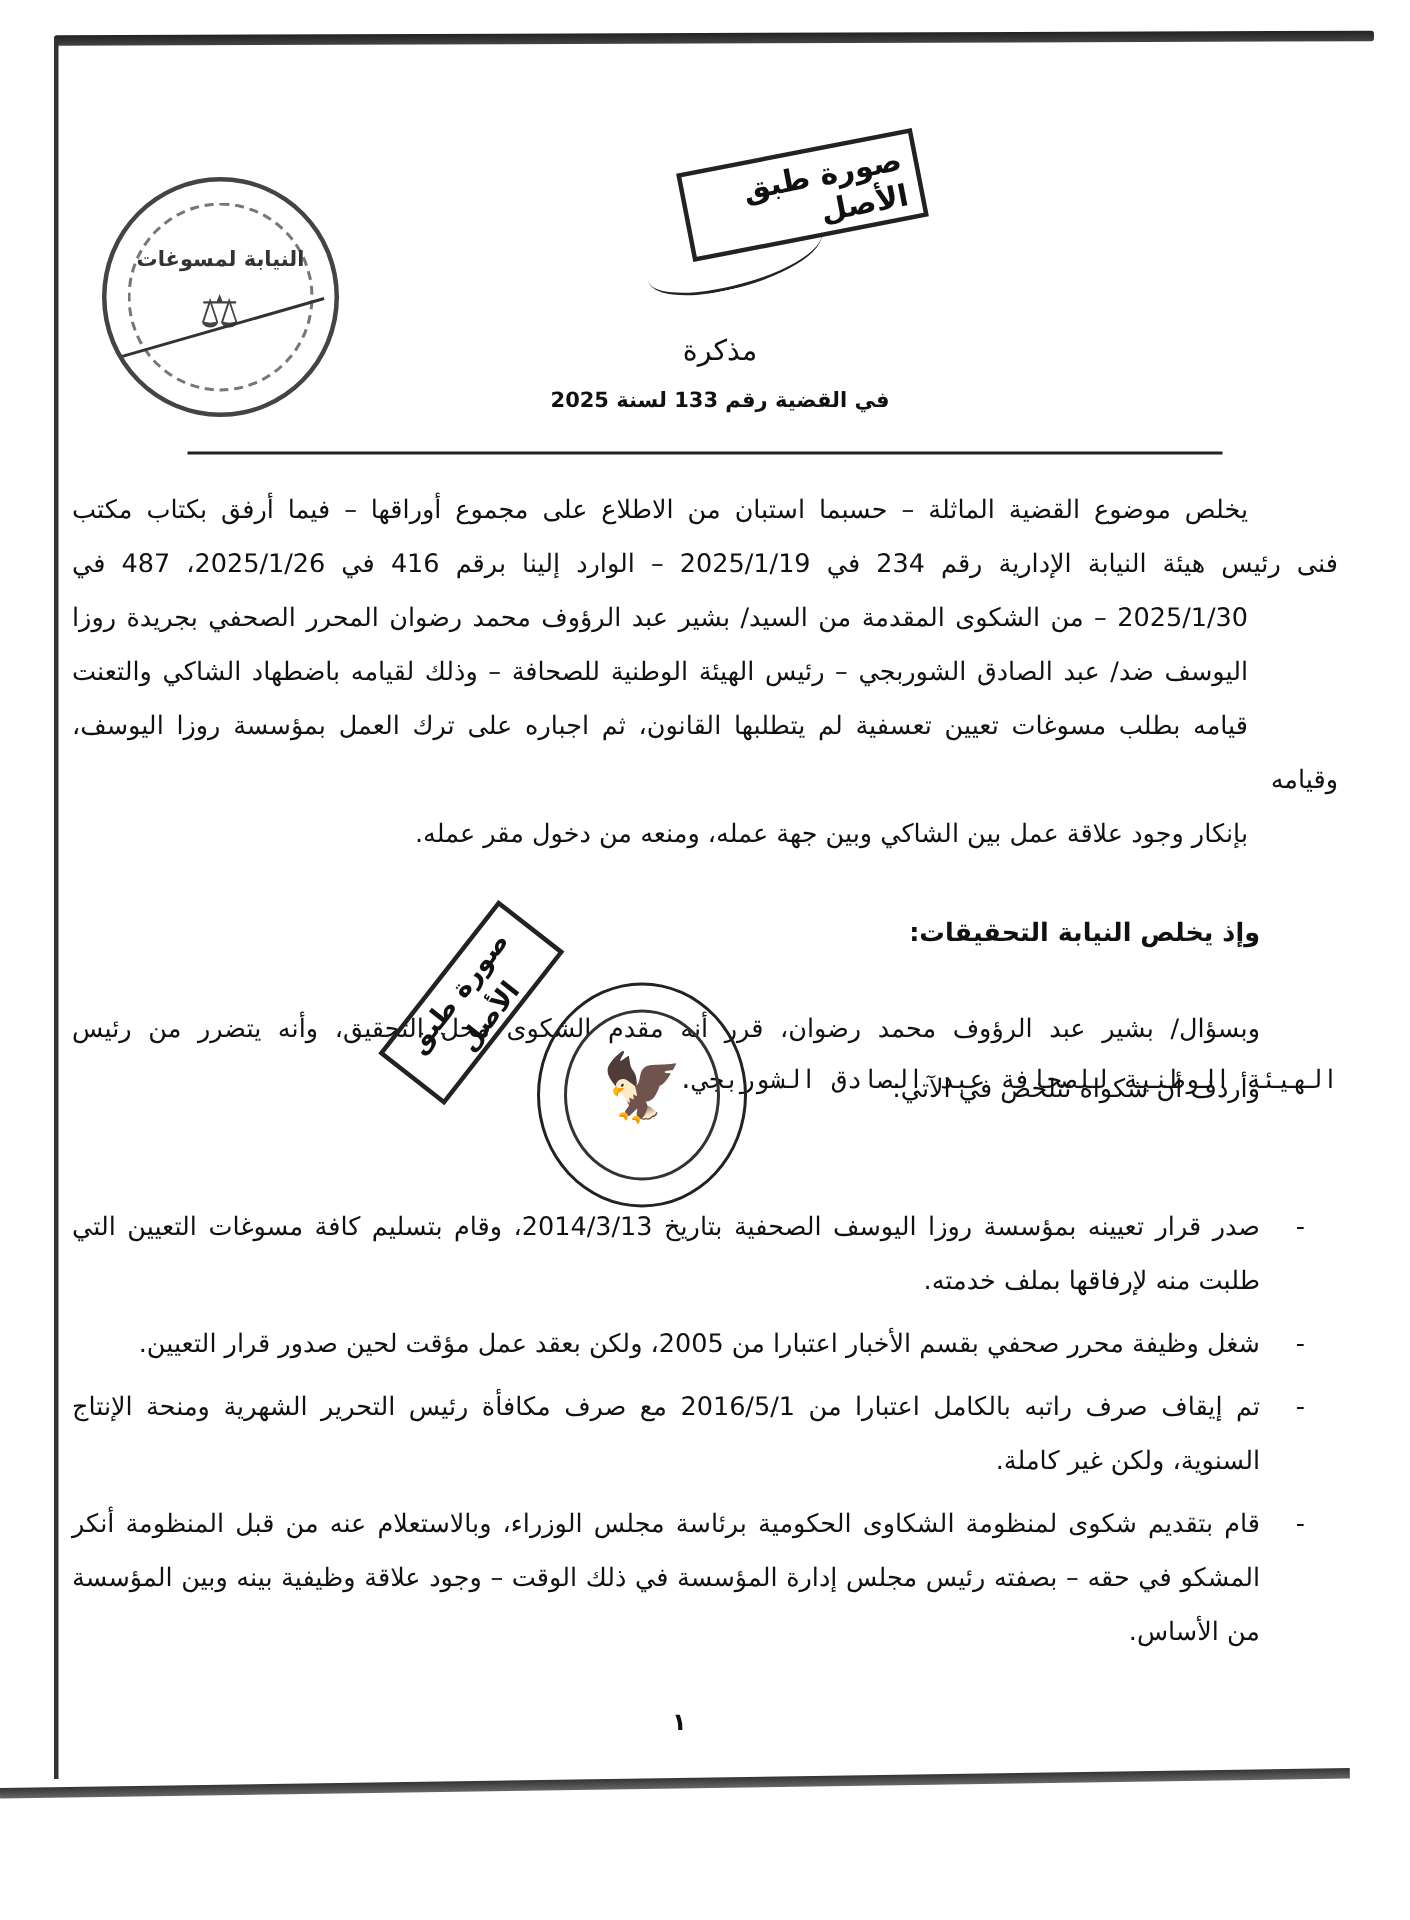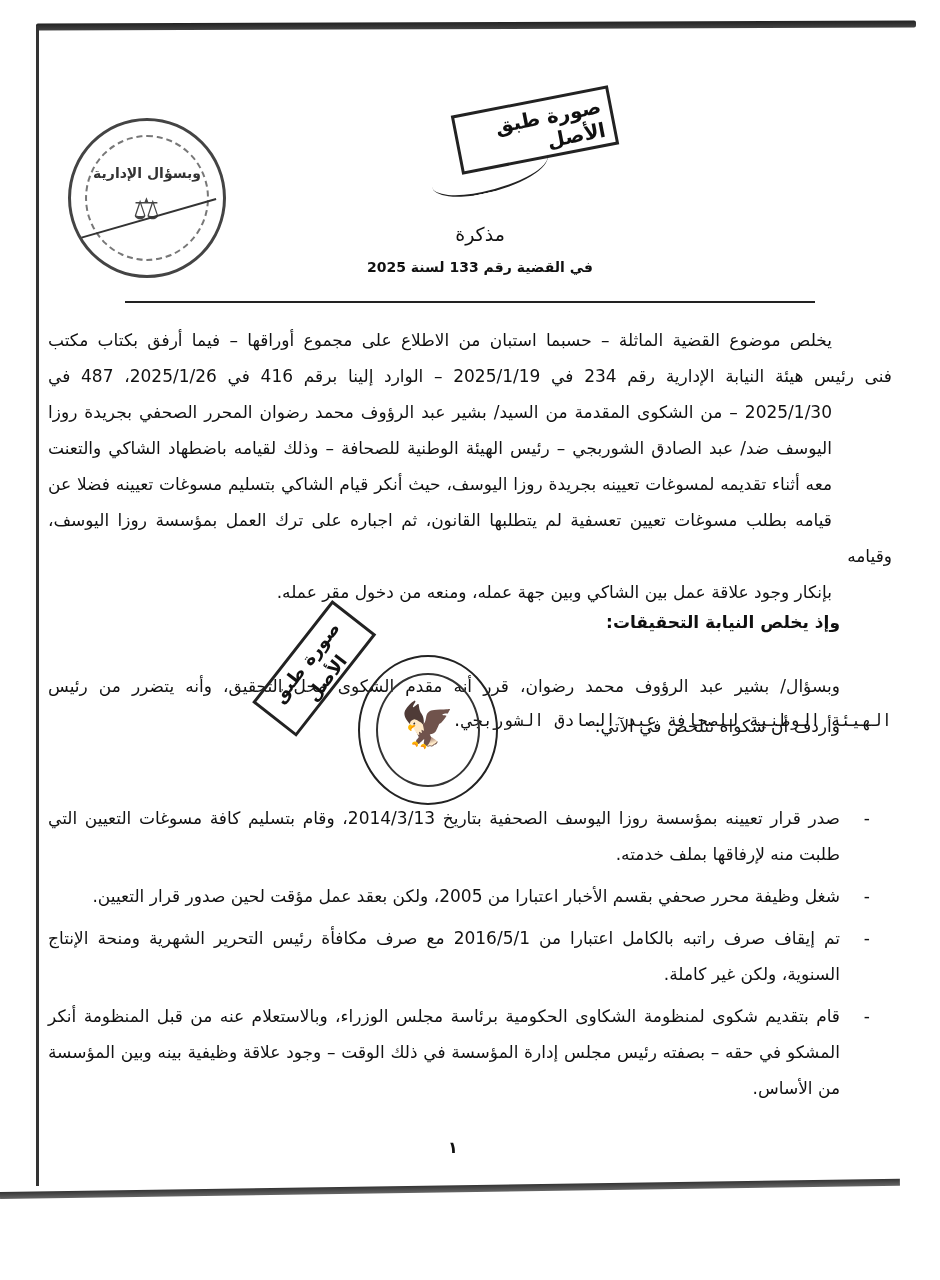--- a/index.html
+++ b/index.html
@@ -109,21 +109,21 @@
 </style>
 </head>
 <body>
 
 <div class="top-border"></div>
 <div class="left-border"></div>
 <div class="bottom-border"></div>
 
 <div class="seal-left">
   <div class="inner"></div>
-  <div class="seal-text">وبسؤال الإدارية</div>
+  <div class="seal-text">النيابة لمسوغات</div>
   <div class="scale">⚖</div>
   <div class="band"></div>
 </div>
 
 <div class="stamp-copy-top">
   <span>صورة طبق الأصل</span>
 </div>
 <div class="signature"></div>
 
 <div class="org">
@@ -134,21 +134,20 @@
   <div class="case-line">في القضية رقم 133 لسنة 2025</div>
 </div>
 
 <div class="header-rule"></div>
 
 <div class="body-text p1">
   <span>يخلص موضوع القضية الماثلة – حسبما استبان من الاطلاع على مجموع أوراقها – فيما أرفق بكتاب مكتب</span>
   <span style="text-indent:0">فنى رئيس هيئة النيابة الإدارية رقم 234 في 2025/1/19 – الوارد إلينا برقم 416 في 2025/1/26، 487 في</span>
   <span>2025/1/30 – من الشكوى المقدمة من السيد/ بشير عبد الرؤوف محمد رضوان المحرر الصحفي بجريدة روزا</span>
   <span>اليوسف ضد/ عبد الصادق الشوربجي – رئيس الهيئة الوطنية للصحافة – وذلك لقيامه باضطهاد الشاكي والتعنت</span>
-  <span>معه أثناء تقديمه لمسوغات تعيينه بجريدة روزا اليوسف، حيث أنكر قيام الشاكي بتسليم مسوغات تعيينه فضلا عن</span>
   <span>قيامه بطلب مسوغات تعيين تعسفية لم يتطلبها القانون، ثم اجباره على ترك العمل بمؤسسة روزا اليوسف، وقيامه</span>
   <span class="last">بإنكار وجود علاقة عمل بين الشاكي وبين جهة عمله، ومنعه من دخول مقر عمله.</span>
 </div>
 
 <div class="line-single heading-investigation">وإذ يخلص النيابة التحقيقات:</div>
 
 <div class="q-line">
   <span class="first">وبسؤال/ بشير عبد الرؤوف محمد رضوان، قرر أنه مقدم الشكوى محل التحقيق، وأنه يتضرر من رئيس</span>
   <span class="last">الهيئة الوطنية للصحافة عبد الصادق الشوربجي.</span>
 </div>

